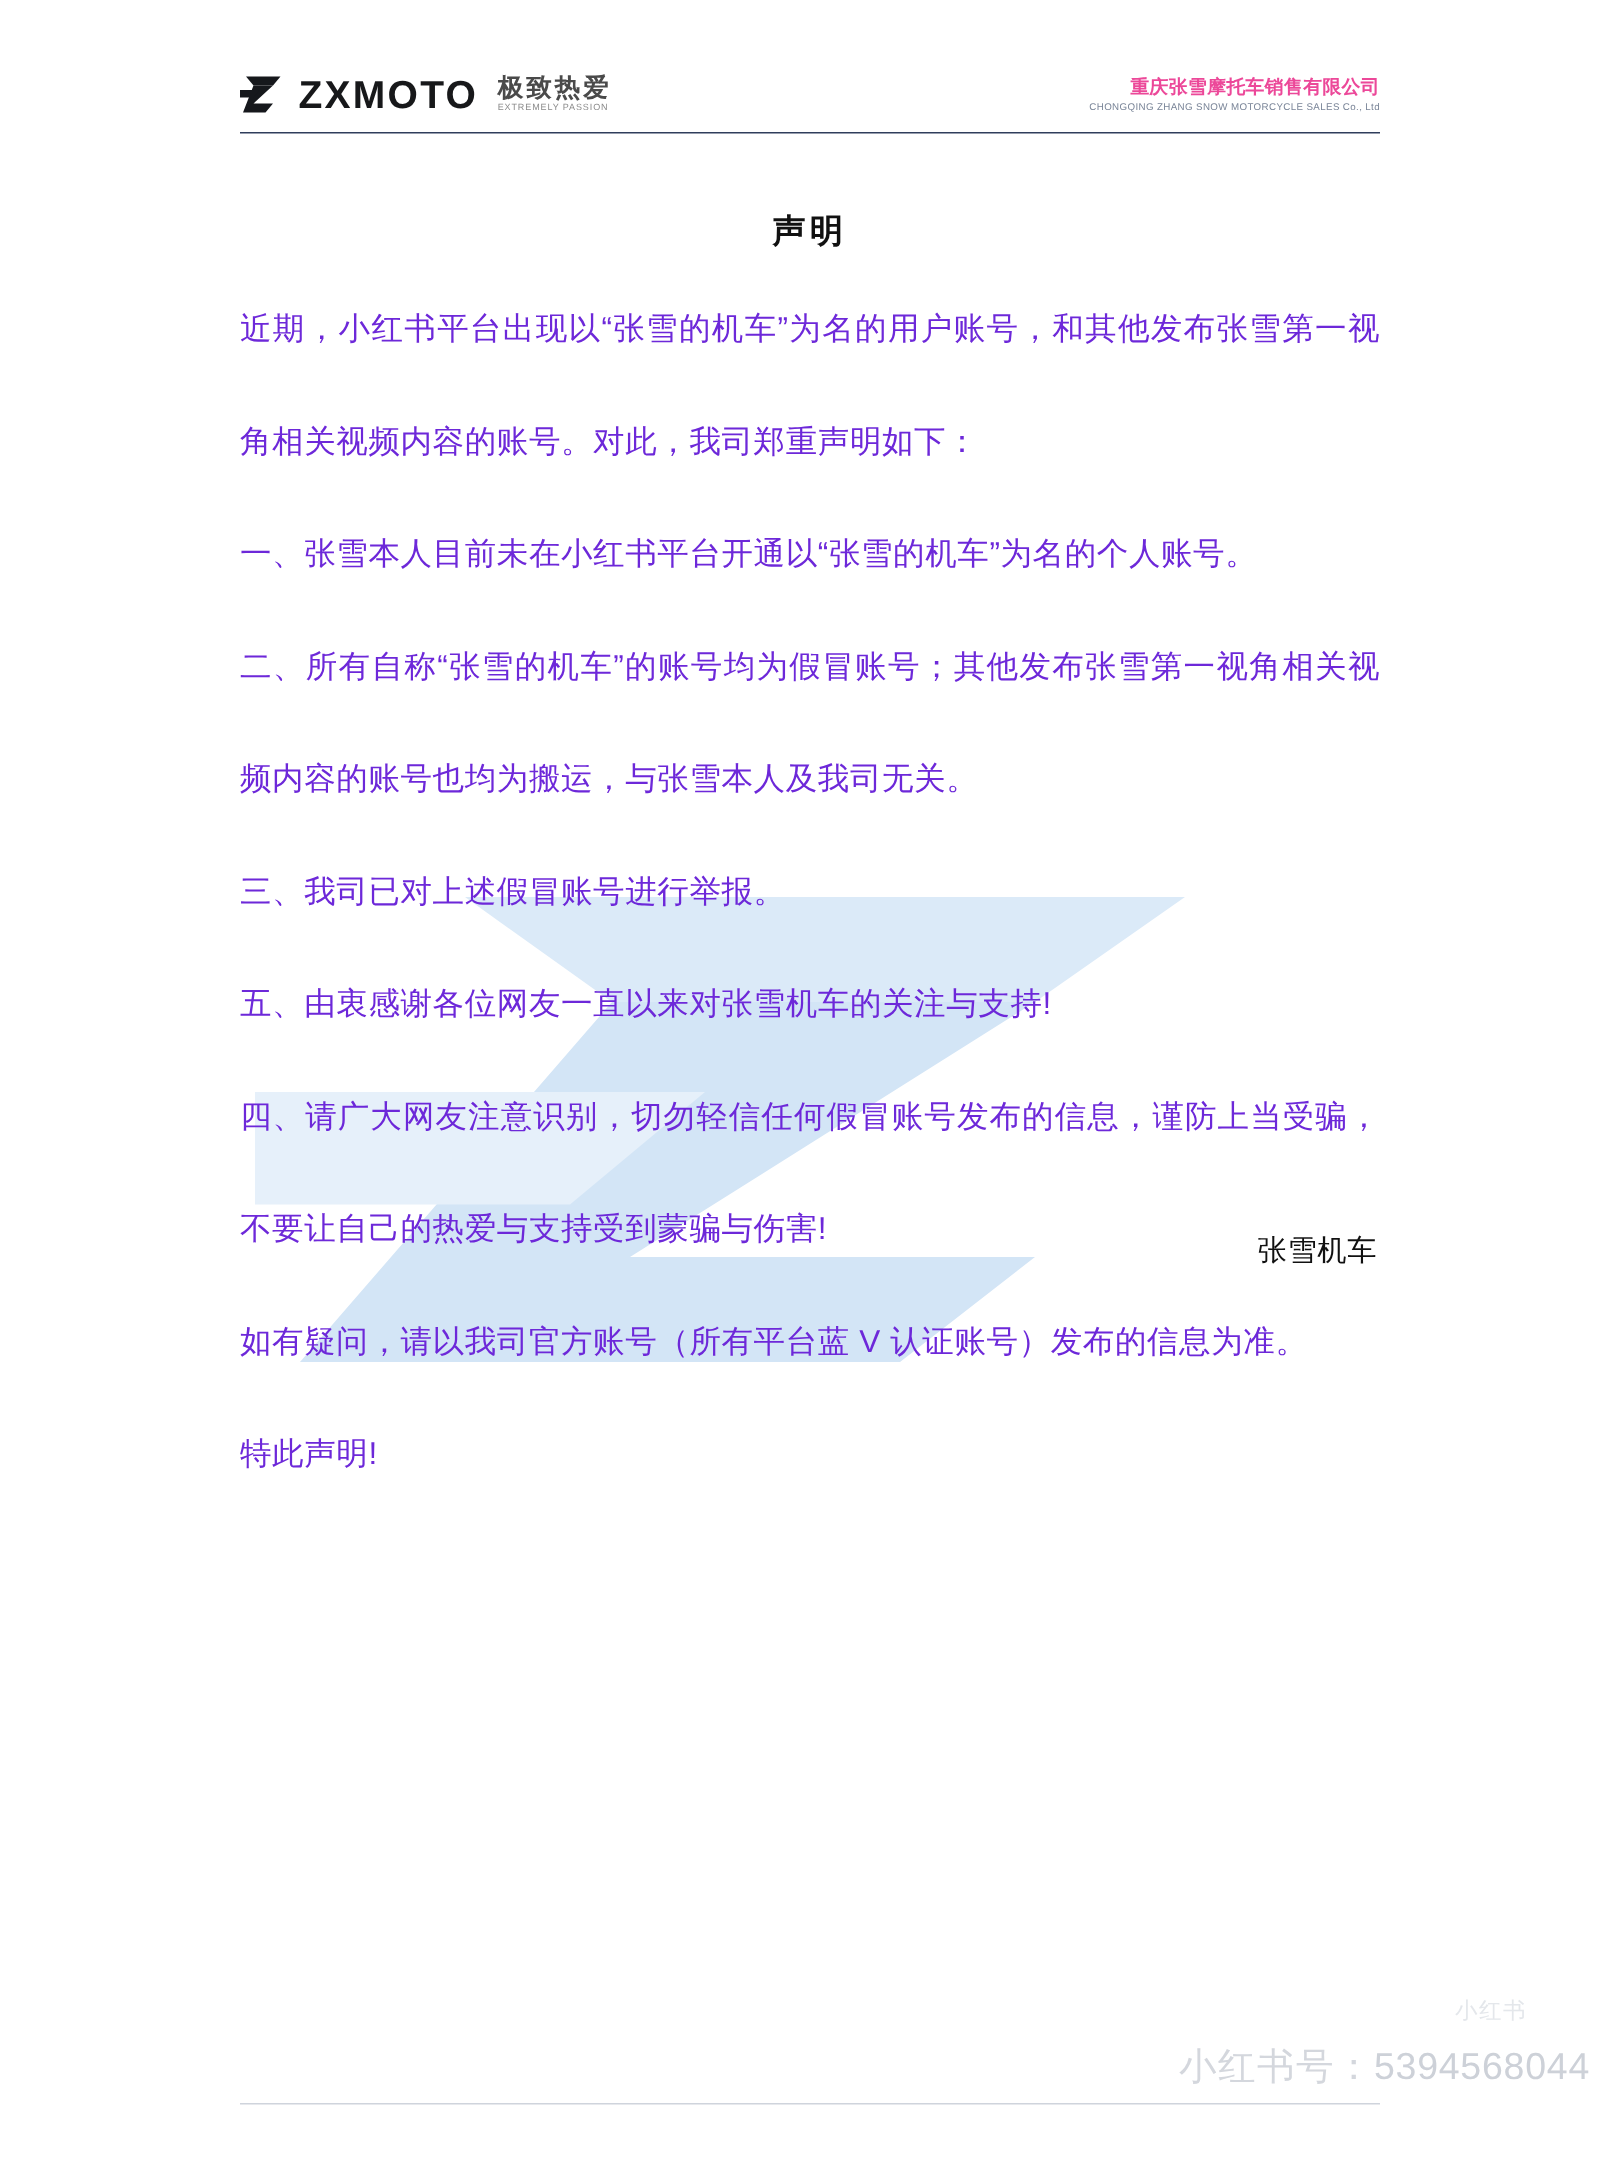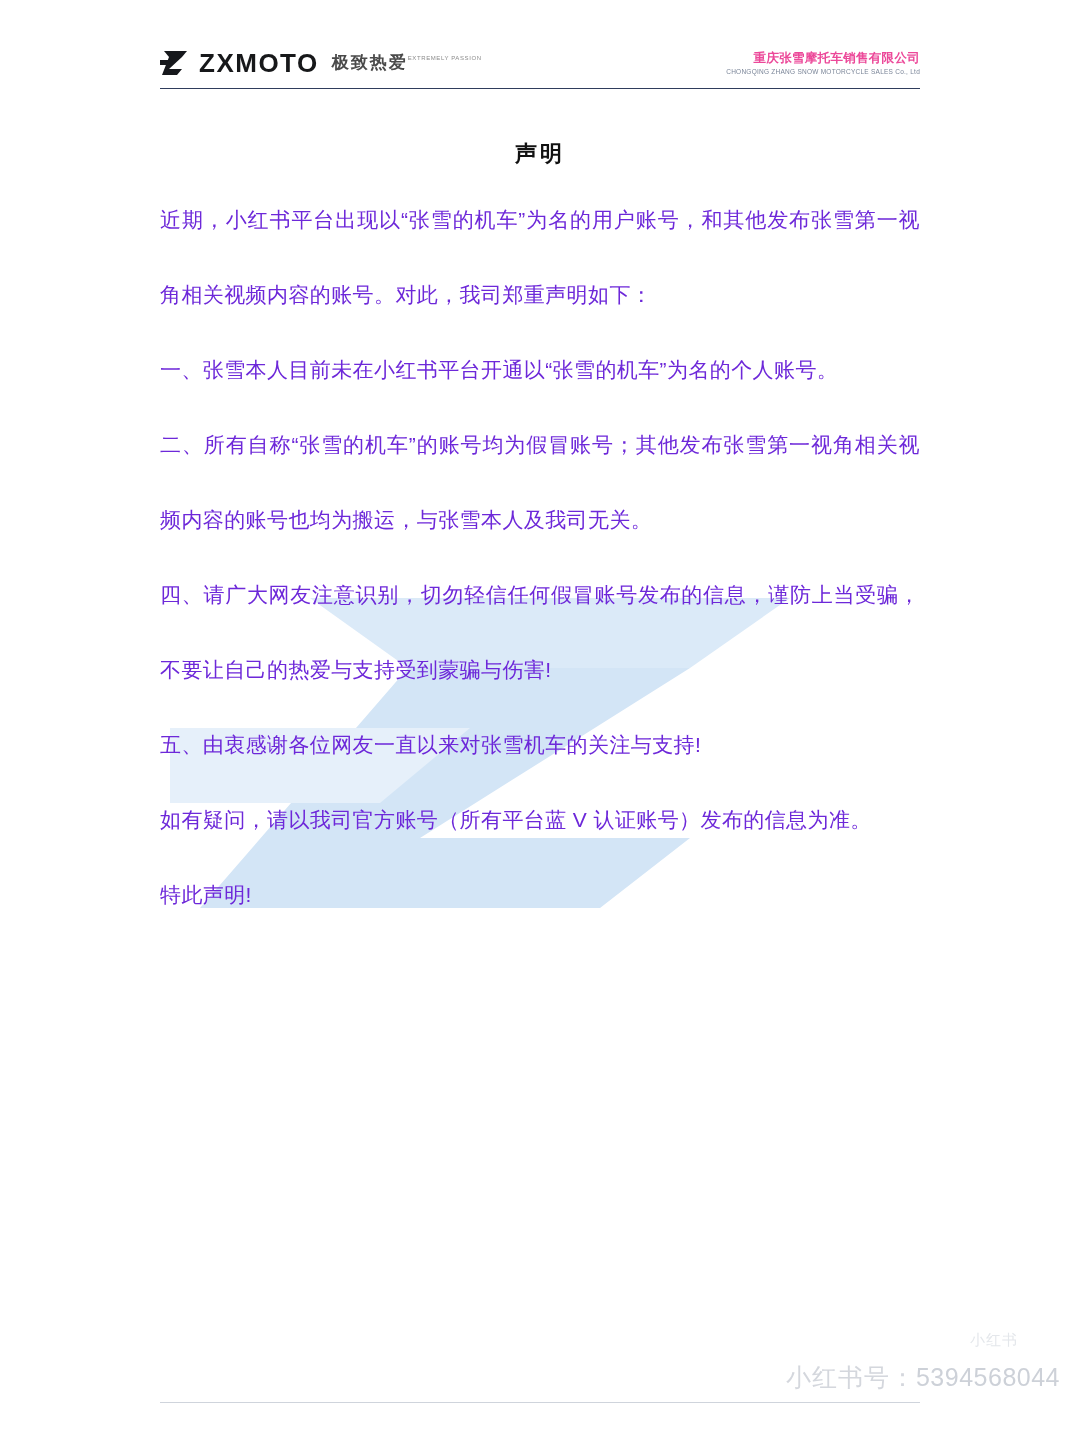--- a/index.html
+++ b/index.html
@@ -62,21 +62,21 @@
   .logo-word {
     font-size: 26px;
     font-weight: bold;
     letter-spacing: 1.5px;
     color: #17181a;
     font-family: "Liberation Sans", sans-serif;
     line-height: 1;
   }
   .logo-cn {
     display: flex;
-    flex-direction: row;
+    flex-direction: column;
     justify-content: center;
     margin-left: 4px;
   }
   .logo-cn-main {
     font-size: 17px;
     font-weight: bold;
     color: #4a4a4a;
     letter-spacing: 2px;
     line-height: 1.1;
   }
@@ -241,27 +241,29 @@
     </div>
   </div>
   <div class="header-rule"></div>
 
   <div class="doc-title">声明</div>
 
   <div class="content">
     <p class="para indent-first">近期，小红书平台出现以“张雪的机车”为名的用户账号，和其他发布张雪第一视角相关视频内容的账号。对此，我司郑重声明如下：</p>
     <p class="para">一、张雪本人目前未在小红书平台开通以“张雪的机车”为名的个人账号。</p>
     <p class="para">二、所有自称“张雪的机车”的账号均为假冒账号；其他发布张雪第一视角相关视频内容的账号也均为搬运，与张雪本人及我司无关。</p>
+    <p class="para">三、我司已对上述假冒账号进行举报。</p>
+    <p class="para">五、由衷感谢各位网友一直以来对张雪机车的关注与支持!</p>
     <p class="para">四、请广大网友注意识别，切勿轻信任何假冒账号发布的信息，谨防上当受骗，不要让自己的热爱与支持受到蒙骗与伤害!</p>
-    <p class="para">五、由衷感谢各位网友一直以来对张雪机车的关注与支持!</p>
     <p class="para">如有疑问，请以我司官方账号（所有平台蓝 V 认证账号）发布的信息为准。</p>
     <p class="para">特此声明!</p>
   </div>
 
   <div class="signature">
+    <div class="sig-name">张雪机车</div>
   </div>
 
   <div class="footer-rule"></div>
   <div class="xhs-badge">小红书</div>
   <div class="xhs-watermark">
     <span>小红书号：</span><span class="num">5394568044</span>
   </div>
 
 </div>
 

